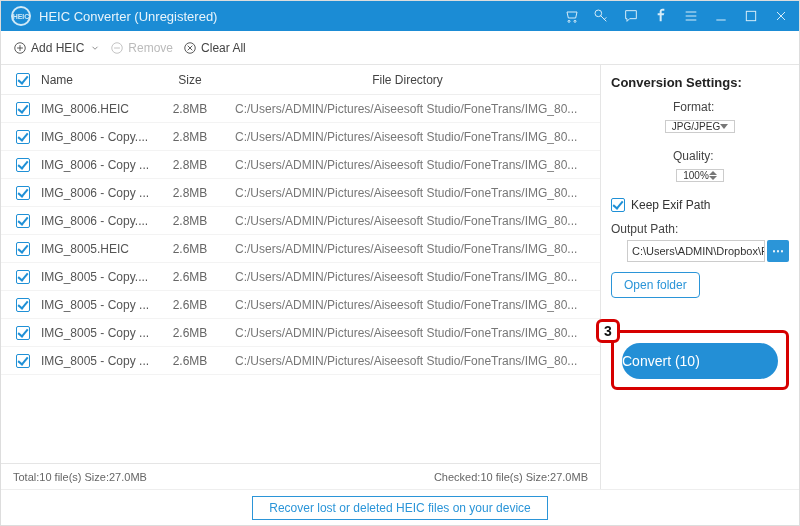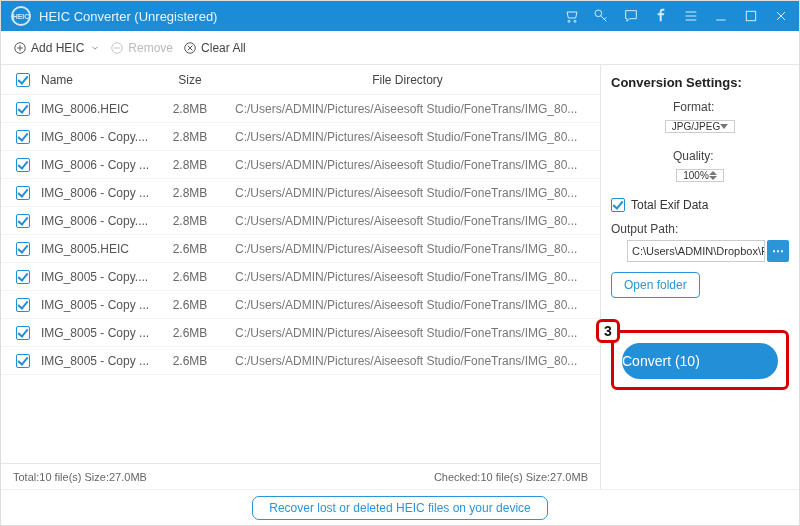--- a/index.html
+++ b/index.html
@@ -40,21 +40,21 @@
 .side-chk-row { display: flex; align-items: center; gap: 6px; margin: 2px 0 10px 0; }
 .side-path-label { color:#444; margin-bottom:4px; }
 .path-row { display: flex; gap: 0; }
 .path-input { flex:1; height: 22px; border: 1px solid #ccc; font-size: 11px; padding: 0 4px; background:#fff; overflow:hidden; white-space:nowrap; display:flex; align-items:center;margin-left:16px; }
 .path-btn { width: 22px; height: 22px; background: #2b95d8; color:#fff; display:flex; align-items:center; justify-content:center; font-weight:bold; cursor:pointer; border-radius:2px; margin-left:2px; }
 .open-folder { margin-top: 10px; height: 26px; border: 1px solid #2b95d8; color:#2b95d8; border-radius:4px; display:inline-flex; align-items:center; padding: 0 12px; cursor:pointer; }
 .convert-wrap { margin-top: 32px; border: 3px solid #d60000; border-radius: 6px; padding: 10px 8px 8px 8px; position: relative; }
 .step-badge { position: absolute; top: -14px; left: -18px; width: 24px; height: 24px; border: 3px solid #d60000; border-radius: 6px; display:flex; align-items:center; justify-content:center; font-weight:bold; font-size:14px; background:#fff; color:#111; }
 .convert-btn { width: 100%; height: 36px; background:#238fd6; color:#fff; border-radius: 18px; display:flex; align-items:center; justify-content:flex-start; font-size:14px; cursor:pointer; }
 .footer { height: 36px; border-top: 1px solid #eee; display:flex; align-items:center; justify-content:center; }
-.recover-btn { height: 24px; border: 1px solid #2b95d8; color:#2b95d8; border-radius:7px; padding: 0 16px; display:flex; align-items:center; cursor:pointer; font-size:12px; }
+.recover-btn { height: 24px; border: 1px solid #2b95d8; color:#2b95d8; border-radius:0; padding: 0 16px; display:flex; align-items:center; cursor:pointer; font-size:12px; }
 .tri { width:0; height:0; border-left:4px solid transparent; border-right:4px solid transparent; border-top:5px solid #777; }
 .updn { display:flex; flex-direction:column; gap:1px; }
 .updn span { width:0; height:0; border-left:4px solid transparent; border-right:4px solid transparent; }
 .updn .u { border-bottom:4px solid #777; }
 .updn .d { border-top:4px solid #777; }
 </style>
 </head>
 <body>
 
 <div class="titlebar">
@@ -249,21 +249,21 @@
       <div class="side-select">
         <span>100%</span>
         <span class="updn">
             <span class="u"></span>
             <span class="d"></span>
           </span>
       </div>
     </div>
     <div class="side-chk-row">
       <div class="chk checked"></div>
-      <span>Total Exif Data</span>
+      <span>Keep Exif Path</span>
     </div>
     <div class="side-path-label">Output Path:</div>
     <div class="path-row">
       <div class="path-input">
           <span>C:\Users\ADMIN\Dropbox\PC\</span>
         </div>
       <div class="path-btn">⋯</div>
     </div>
     <div class="open-folder">
       <span>Open folder</span>

